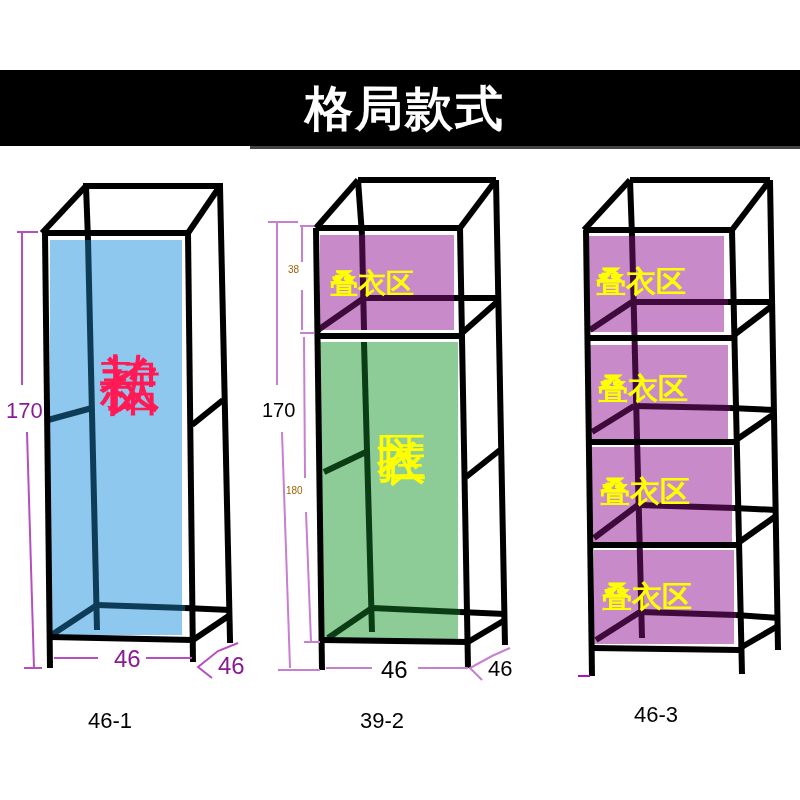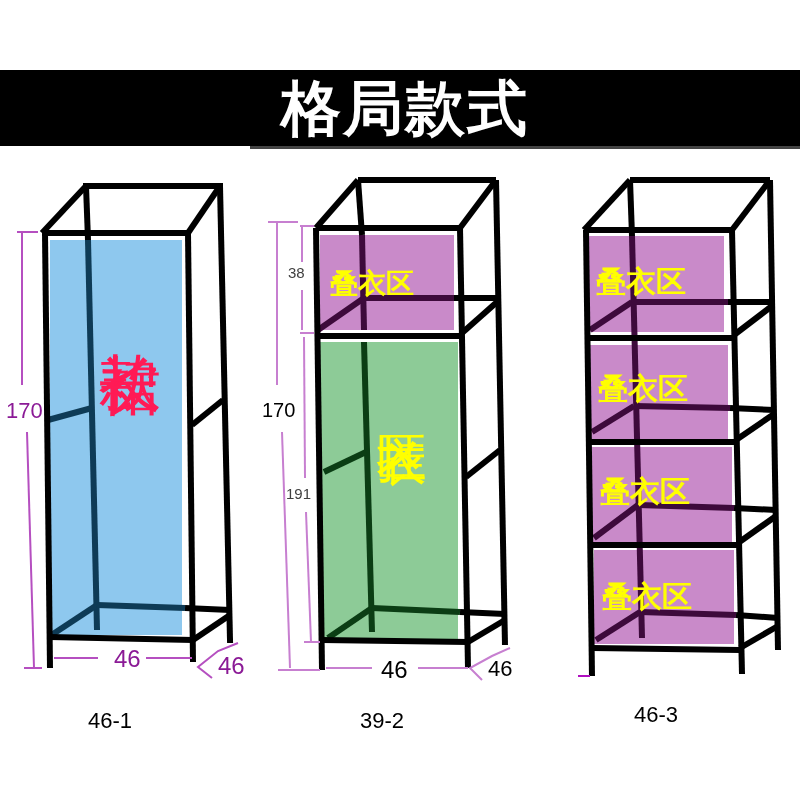--- a/index.html
+++ b/index.html
@@ -1,28 +1,28 @@
 <!DOCTYPE html>
 <html><head>
 <meta charset="utf-8">
 <style>
   html, body { margin: 0; padding: 0; background: #ffffff; }
   body { width: 800px; height: 800px; position: relative; overflow: hidden;
          font-family: "DejaVu Sans", sans-serif; }
   .banner { position: absolute; left: 0; top: 70px; width: 800px; height: 76px; background: #000; }
   .banner-title { position: absolute; left: 250px; top: 70px; width: 310px; height: 76px;
-                  color: #fff; font-size: 60px; font-weight: bold; line-height: 76px;
+                  color: #fff; font-size: 48px; font-weight: bold; line-height: 76px;
                   text-align: center; letter-spacing: 2px; }
   .banner-underline { position: absolute; left: 250px; top: 146px; width: 550px; height: 3px; background: #444; }
   svg.diagram { position: absolute; left: 0; top: 0; }
   .caption { position: absolute; font-family: "Liberation Sans", sans-serif; font-size: 22px; color: #000; }
   .dim { position: absolute; font-family: "Liberation Sans", sans-serif; }
   .dim-purple { color: #8b1a96; font-size: 22px; }
   .dim-black { color: #000; font-size: 20px; }
-  .dim-black-sm { color: #404040; font-size: 15px; }
+  .dim-black-sm { color: #a16207; font-size: 10px; }
   .zone-label { position: absolute; text-align: left; font-weight: bold; }
 </style>
 </head>
 <body>
 
 <div class="banner"></div>
 <div class="banner-title">格局款式</div>
 <div class="banner-underline"></div>
 
 <svg class="diagram" width="800" height="800" viewBox="0 0 800 800">
@@ -174,19 +174,19 @@
 <div class="zone-label" style="left:598px; top:372px; width:120px; font-size:30px; line-height:34px; color:#ffff00;">叠衣区</div>
 <div class="zone-label" style="left:600px; top:475px; width:120px; font-size:30px; line-height:34px; color:#ffff00;">叠衣区</div>
 <div class="zone-label" style="left:602px; top:580px; width:120px; font-size:30px; line-height:34px; color:#ffff00;">叠衣区</div>
 
 <div class="dim dim-purple" style="left:6px; top:398px;">170</div>
 <div class="dim dim-purple" style="left:114px; top:645px; font-size:24px;">46</div>
 <div class="dim dim-purple" style="left:218px; top:652px; font-size:24px;">46</div>
 
 <div class="dim dim-black" style="left:262px; top:399px;">170</div>
 <div class="dim dim-black-sm" style="left:288px; top:264px;">38</div>
-<div class="dim dim-black-sm" style="left:286px; top:485px;">191</div>
+<div class="dim dim-black-sm" style="left:286px; top:485px;">180</div>
 <div class="dim dim-black" style="left:381px; top:656px; font-size:24px;">46</div>
 <div class="dim dim-black" style="left:488px; top:656px; font-size:22px;">46</div>
 
 <div class="caption" style="left:88px; top:708px;">46-1</div>
 <div class="caption" style="left:360px; top:708px;">39-2</div>
 <div class="caption" style="left:634px; top:702px;">46-3</div>
 
 </body></html>

